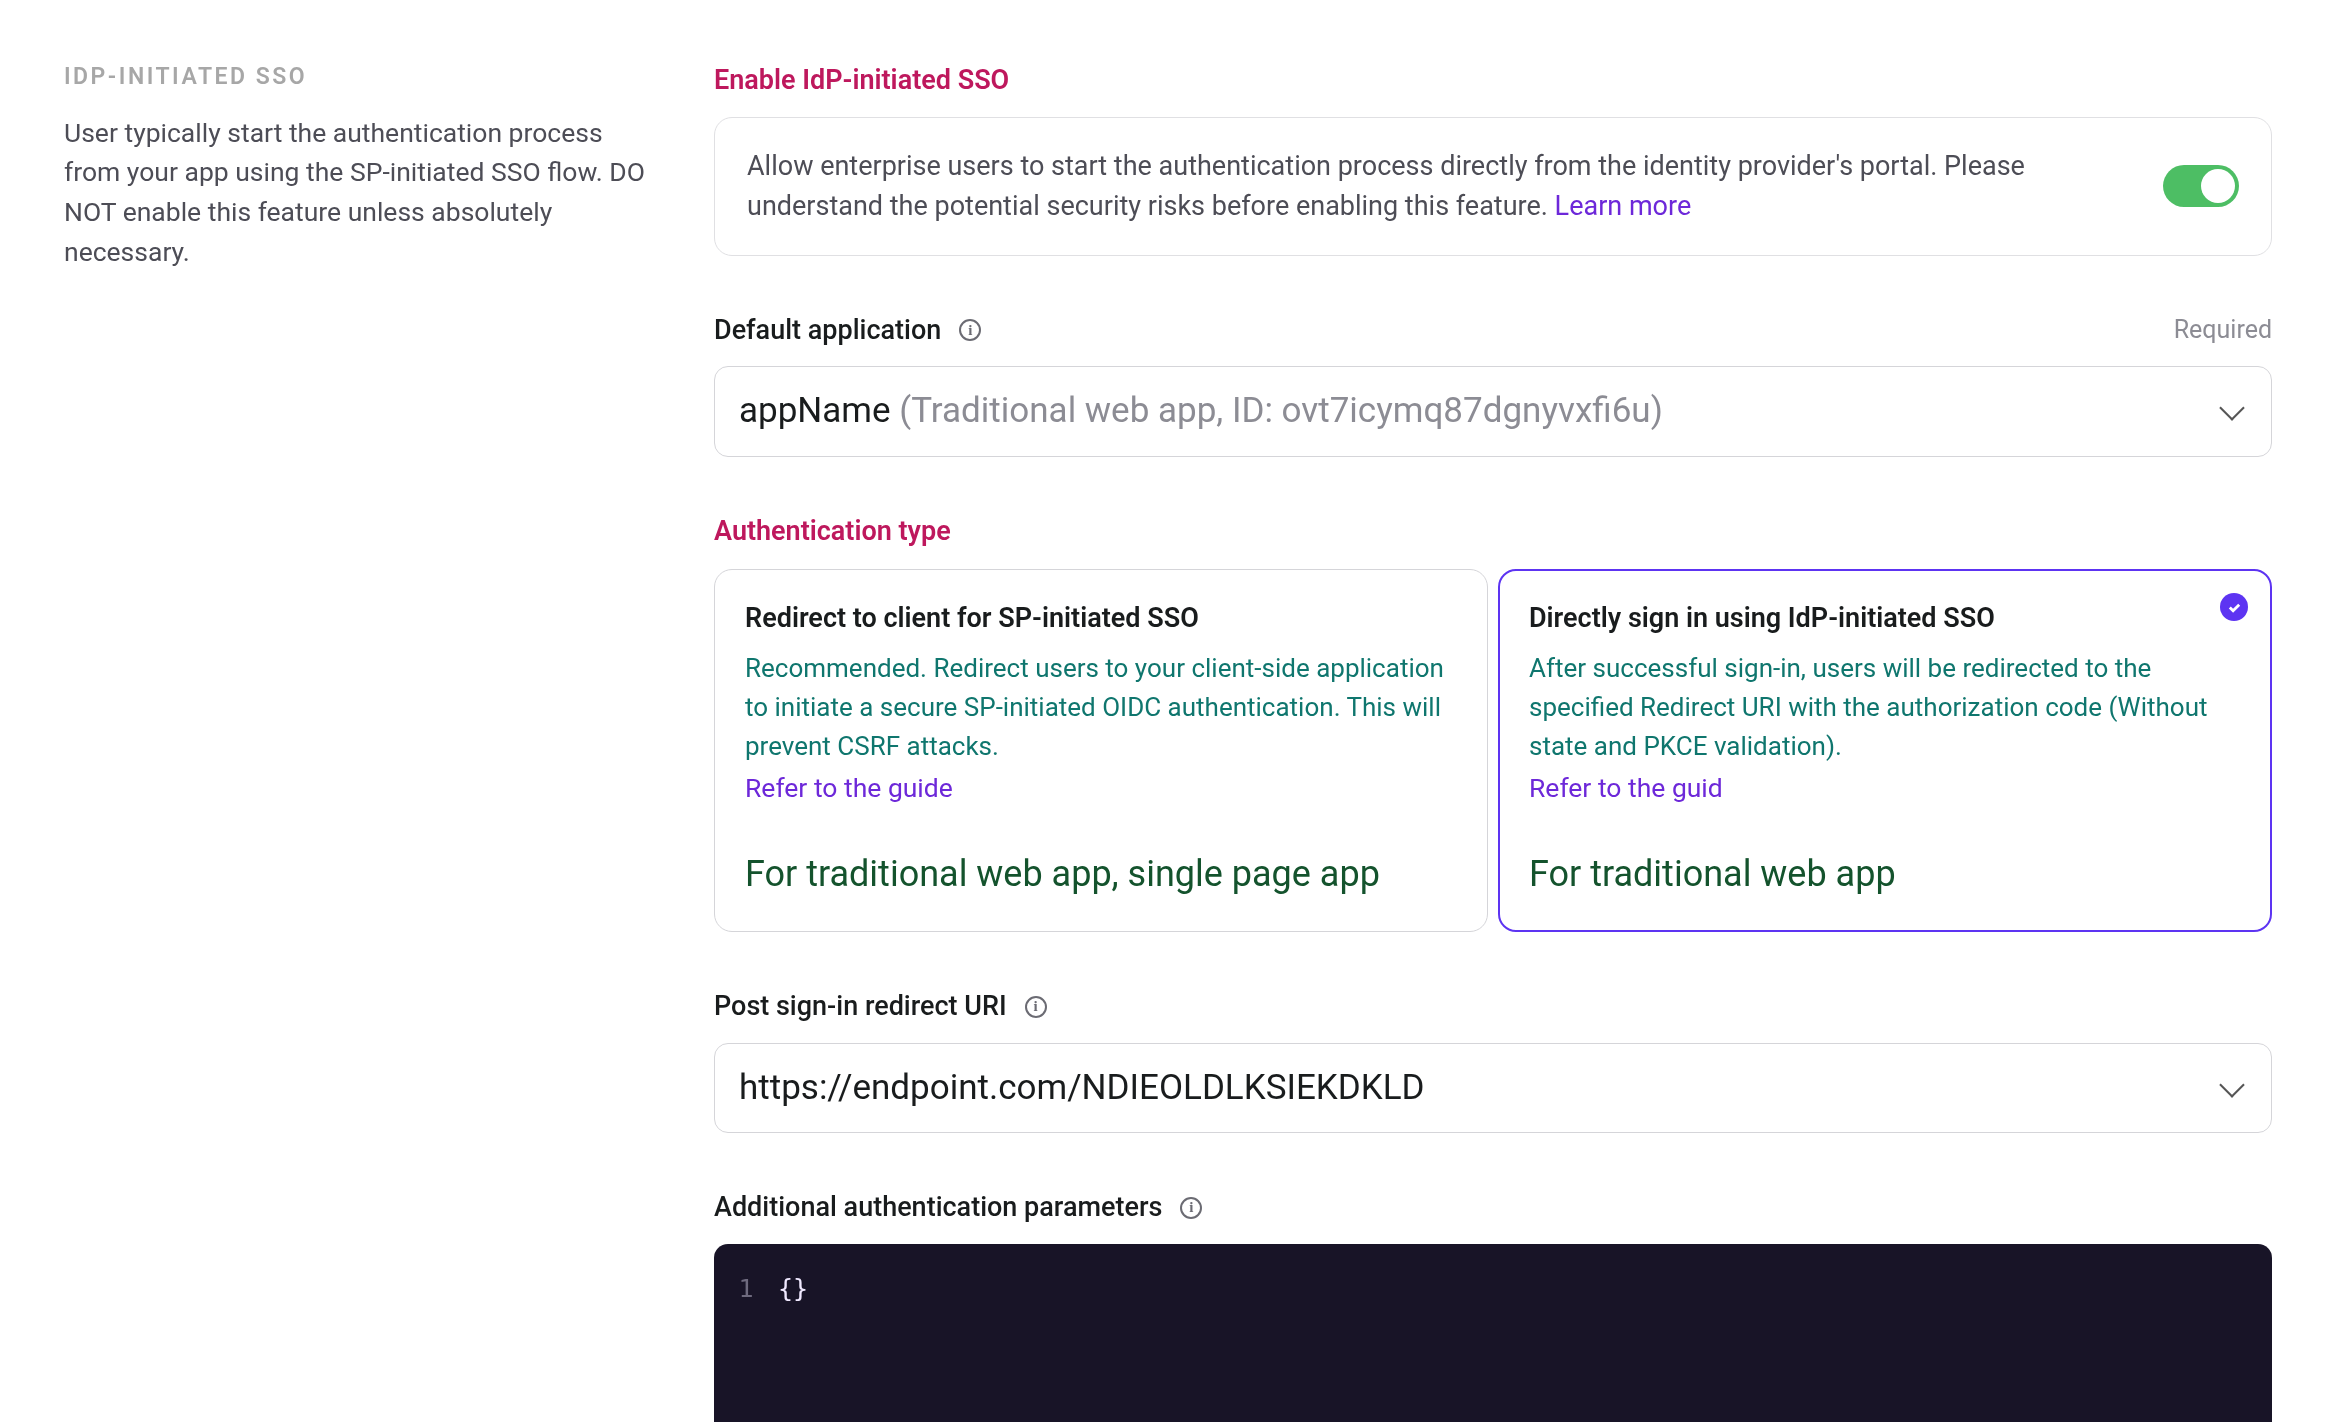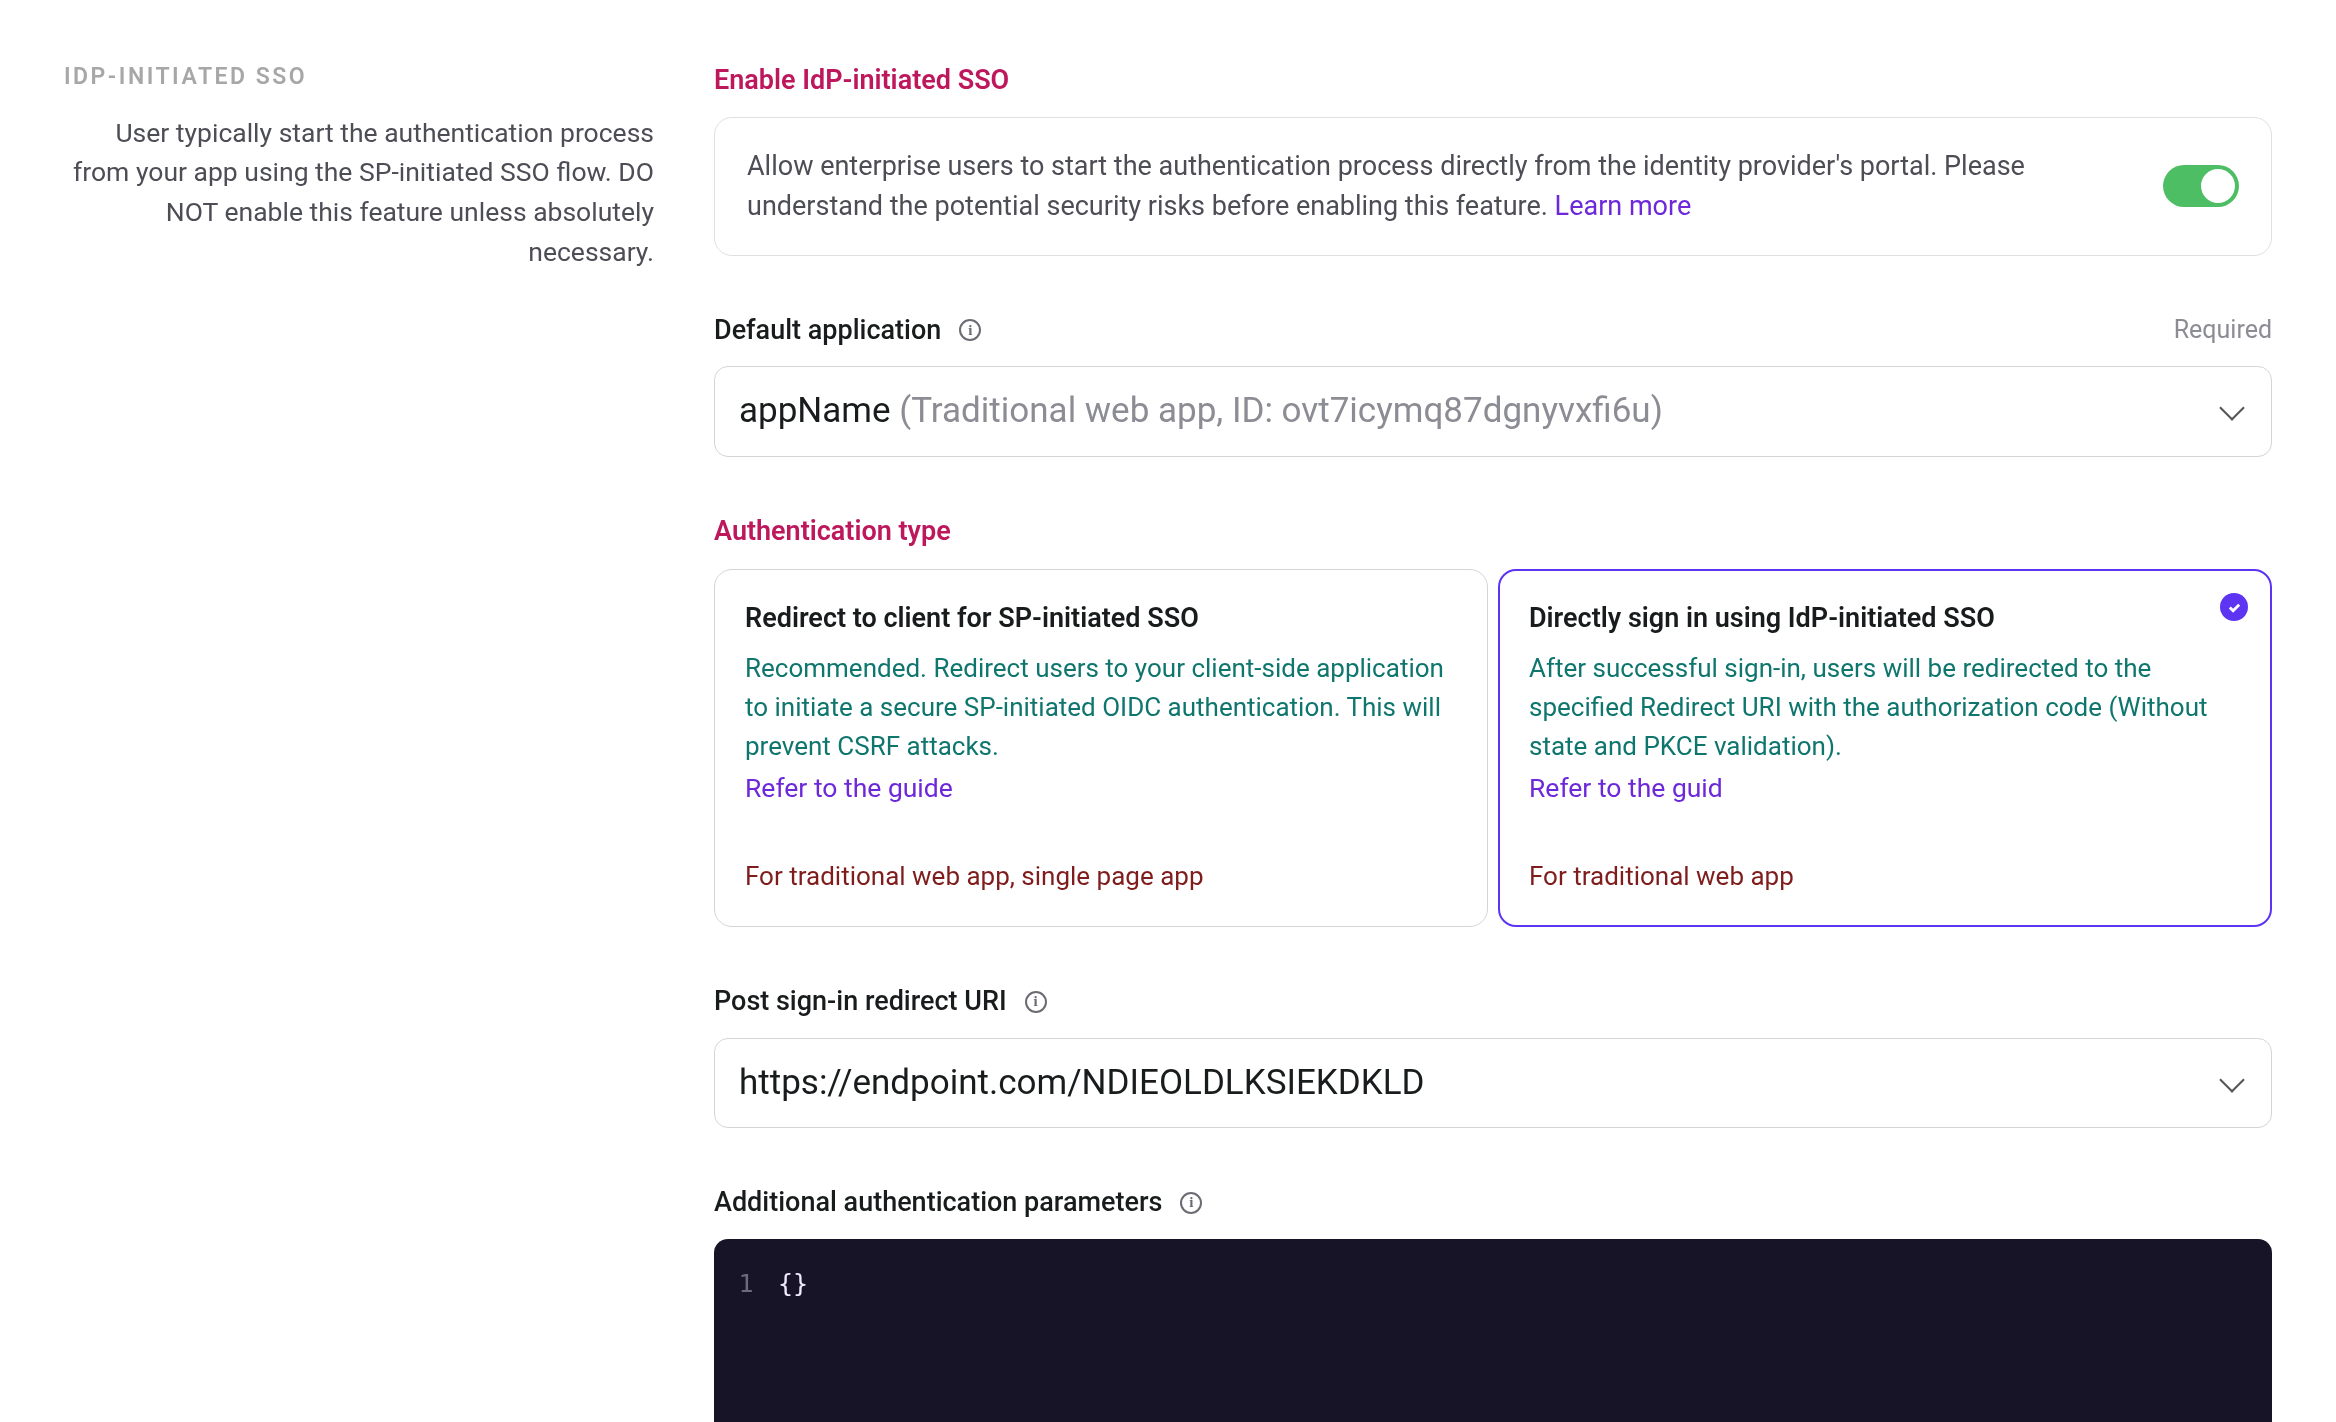--- a/index.html
+++ b/index.html
@@ -29,21 +29,20 @@
       font-size: 23px;
       letter-spacing: 2.5px;
       font-weight: 600;
       color: #A7A7A7;
       margin-bottom: 18px;
     }
     .sidebar-desc {
       font-size: 26.5px;
       line-height: 1.5;
       color: #4D4D56;
-      text-align: right;
     }
     .main {
       flex: 1;
     }
     .section-title {
       font-size: 27px;
       font-weight: 600;
       color: #be185d;
       margin-bottom: 16px;
     }
@@ -192,23 +191,23 @@
       font-size: 26px;
       line-height: 1.5;
       color: #0f766e;
     }
     .auth-card-link {
       display: inline-block;
       margin-top: 2px;
       font-size: 26.5px;
     }
     .auth-card-footer {
-      font-size: 26px;
-      color: #7f1d1d;
-      margin-top: 50px;
+      font-size: 36px;
+      color: #14532d;
+      margin-top: 40px;
     }
     .code-editor {
       background: #181427;
       border-radius: 14px;
       padding: 26px 0;
       font-family: ui-monospace, SFMono-Regular, Menlo, Consolas, monospace;
       font-size: 25px;
       min-height: 258px;
     }
     .code-line {

